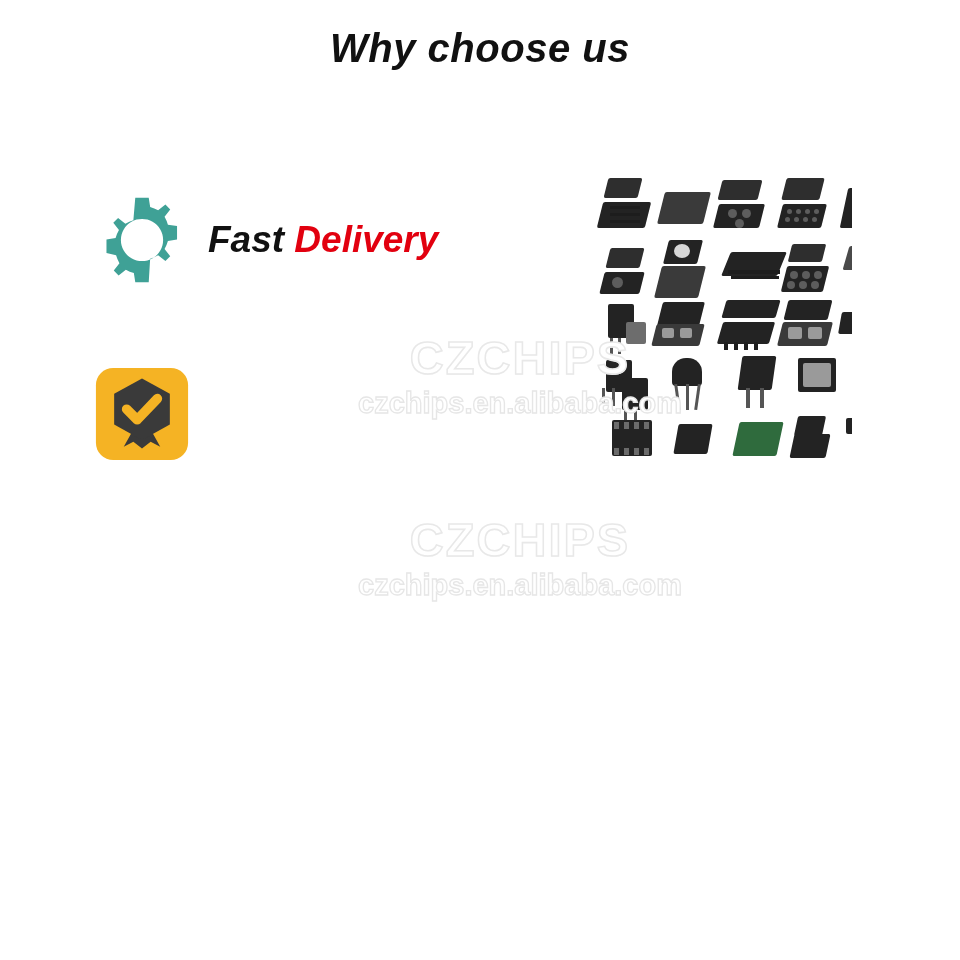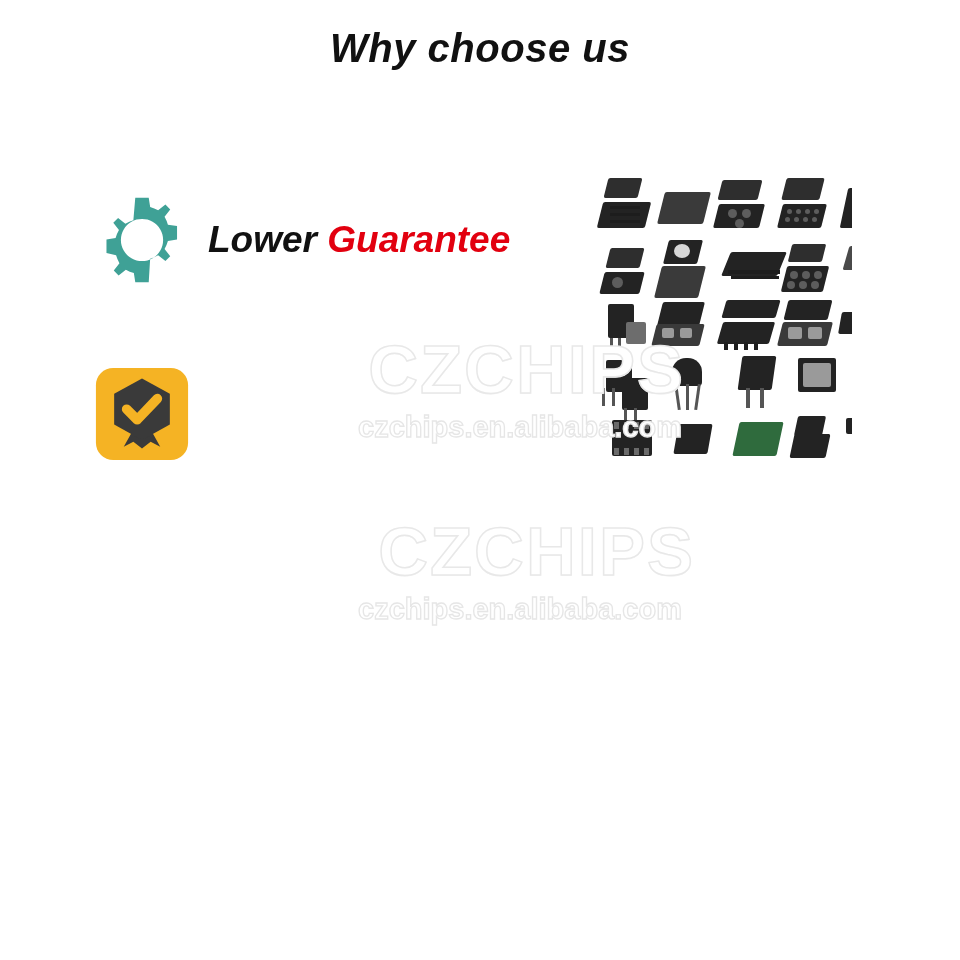--- a/index.html
+++ b/index.html
@@ -33,27 +33,26 @@
   }
 
   
   .watermark-wrap {
     position: absolute;
     pointer-events: none;
     user-select: none;
     text-align: center;
   }
   .wm-big {
-    font-size: 69px;
+    font-size: 47px;
     font-weight: bold;
     letter-spacing: 2px;
     color: #ffffff;
     -webkit-text-stroke: 1.5px #e8e8e8;
     text-shadow: 0 1px 0 #f3f3f3;
-    text-align: right;
   }
   .wm-small {
     font-size: 29px;
     font-weight: bold;
     letter-spacing: 0px;
     color: #ffffff;
     -webkit-text-stroke: 1.3px #e6e6e6;
     margin-top: 2px;
   }
   #watermark-upper { left: 355px; top: 330px; width: 330px; }
@@ -269,21 +268,21 @@
     <div class="wm-small">czchips.en.alibaba.com</div>
   </div>
 
   <div class="feature-row" id="row-0">
     <div class="icon-slot">
       <svg width="96" height="96" viewBox="0 0 100 100" aria-hidden="true">
         <path fill="#3FA196" d="M50 6 l7 0 1.5 9.5 a36 36 0 0 1 8.3 3.5 l7.6-5.9 5 5 -5.9 7.6 a36 36 0 0 1 3.5 8.3 l9.5 1.5 0 7 0 7 -9.5 1.5 a36 36 0 0 1 -3.5 8.3 l5.9 7.6 -5 5 -7.6-5.9 a36 36 0 0 1 -8.3 3.5 L57 94 l-7 0 -7 0 -1.5-9.5 a36 36 0 0 1 -8.3-3.5 l-7.6 5.9 -5-5 5.9-7.6 a36 36 0 0 1 -3.5-8.3 L13 63.5 l0-7 0-7 9.5-1.5 a36 36 0 0 1 3.5-8.3 l-5.9-7.6 5-5 7.6 5.9 a36 36 0 0 1 8.3-3.5 L43 6 z M50 28 a22 22 0 1 0 0.01 0 z"></path>
       </svg>
     </div>
     <div class="feature-text">
-      <span class="txt-seg">Lower </span><span class="txt-seg hl">Guarantee</span>
+      <span class="txt-seg">Fast </span><span class="txt-seg hl">Delivery</span>
     </div>
   </div>
 
   <div class="feature-row" id="row-1">
     <div class="icon-slot">
       <svg width="96" height="96" viewBox="0 0 100 100" aria-hidden="true">
         <rect x="2" y="2" width="96" height="96" rx="18" ry="18" fill="#F5B324"></rect>
         <path d="M50 50 L31 84 L41 79 L50 86 L59 79 L69 84 Z" fill="#3a3a3a"></path>
         <path d="M50 13 L79 29 L79 61 L50 77 L21 61 L21 29 Z" fill="#3a3a3a"></path>
         <path d="M34 45 L45 56 L66 34" fill="none" stroke="#F5B324" stroke-width="10" stroke-linecap="round" stroke-linejoin="round"></path>

